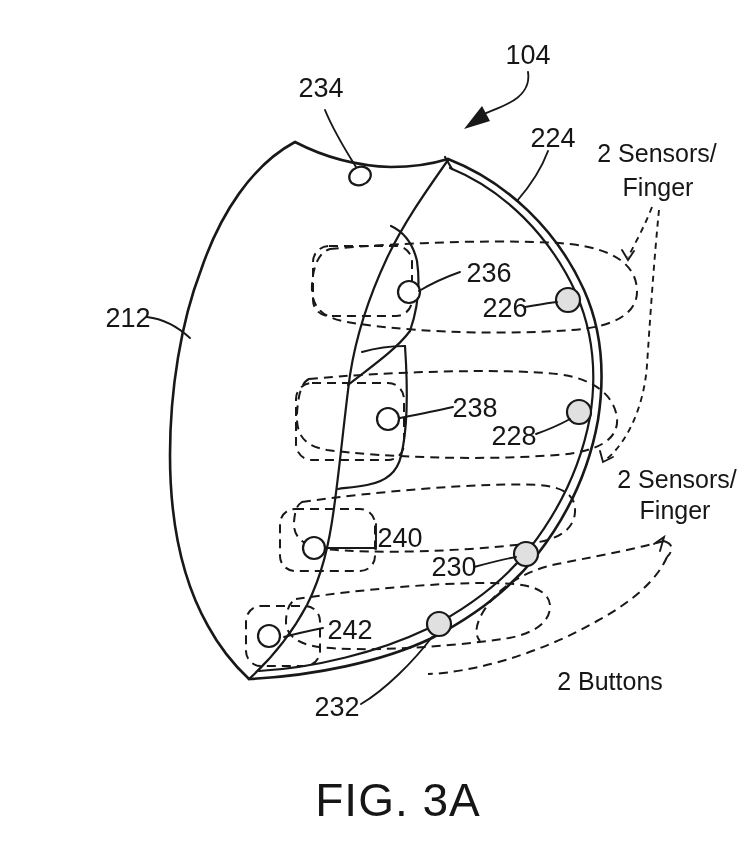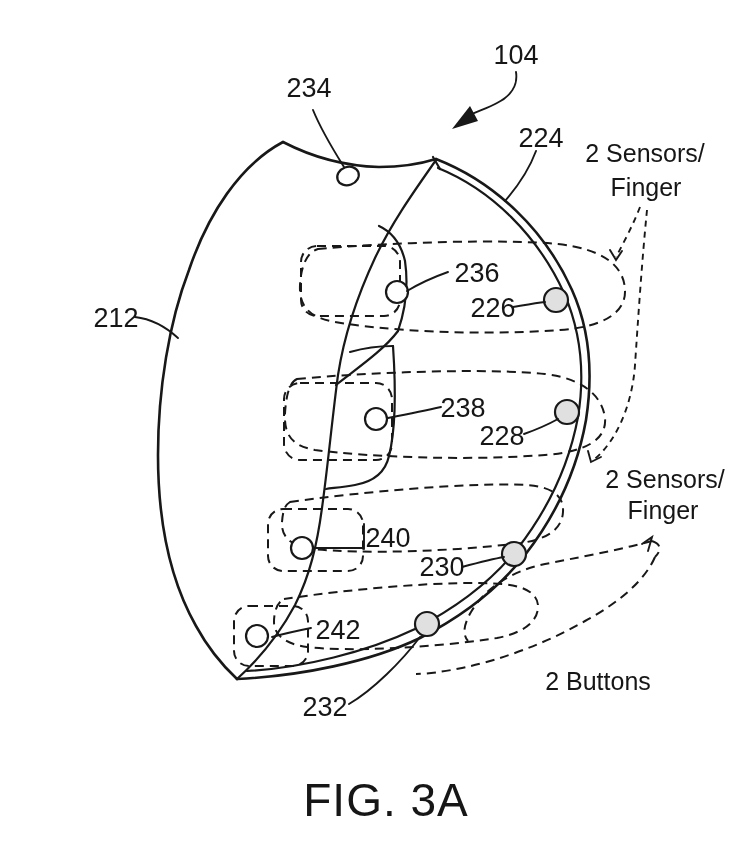--- a/index.html
+++ b/index.html
@@ -6,20 +6,21 @@
     margin: 0;
     padding: 0;
     background: #ffffff;
   }
   .stage {
     position: relative;
     width: 596px;
     height: 862px;
     background: #ffffff;
     font-family: "Liberation Sans", sans-serif;
+    margin-left: 12px;
   }
   svg { display: block; }
 
   
   .solid-main   { fill: none; stroke: #181818; stroke-width: 2.6; stroke-linecap: round; stroke-linejoin: round; }
   .solid-inner  { fill: none; stroke: #181818; stroke-width: 2.2; stroke-linecap: round; stroke-linejoin: round; }
   .leader       { fill: none; stroke: #181818; stroke-width: 1.9; stroke-linecap: round; }
   .dashed       { fill: none; stroke: #181818; stroke-width: 2;   stroke-dasharray: 9 6; stroke-linecap: butt; }
   .dashed-thin  { fill: none; stroke: #181818; stroke-width: 1.9; stroke-dasharray: 6 5; stroke-linecap: butt; }
   .arrow-fill   { fill: #181818; stroke: none; }

